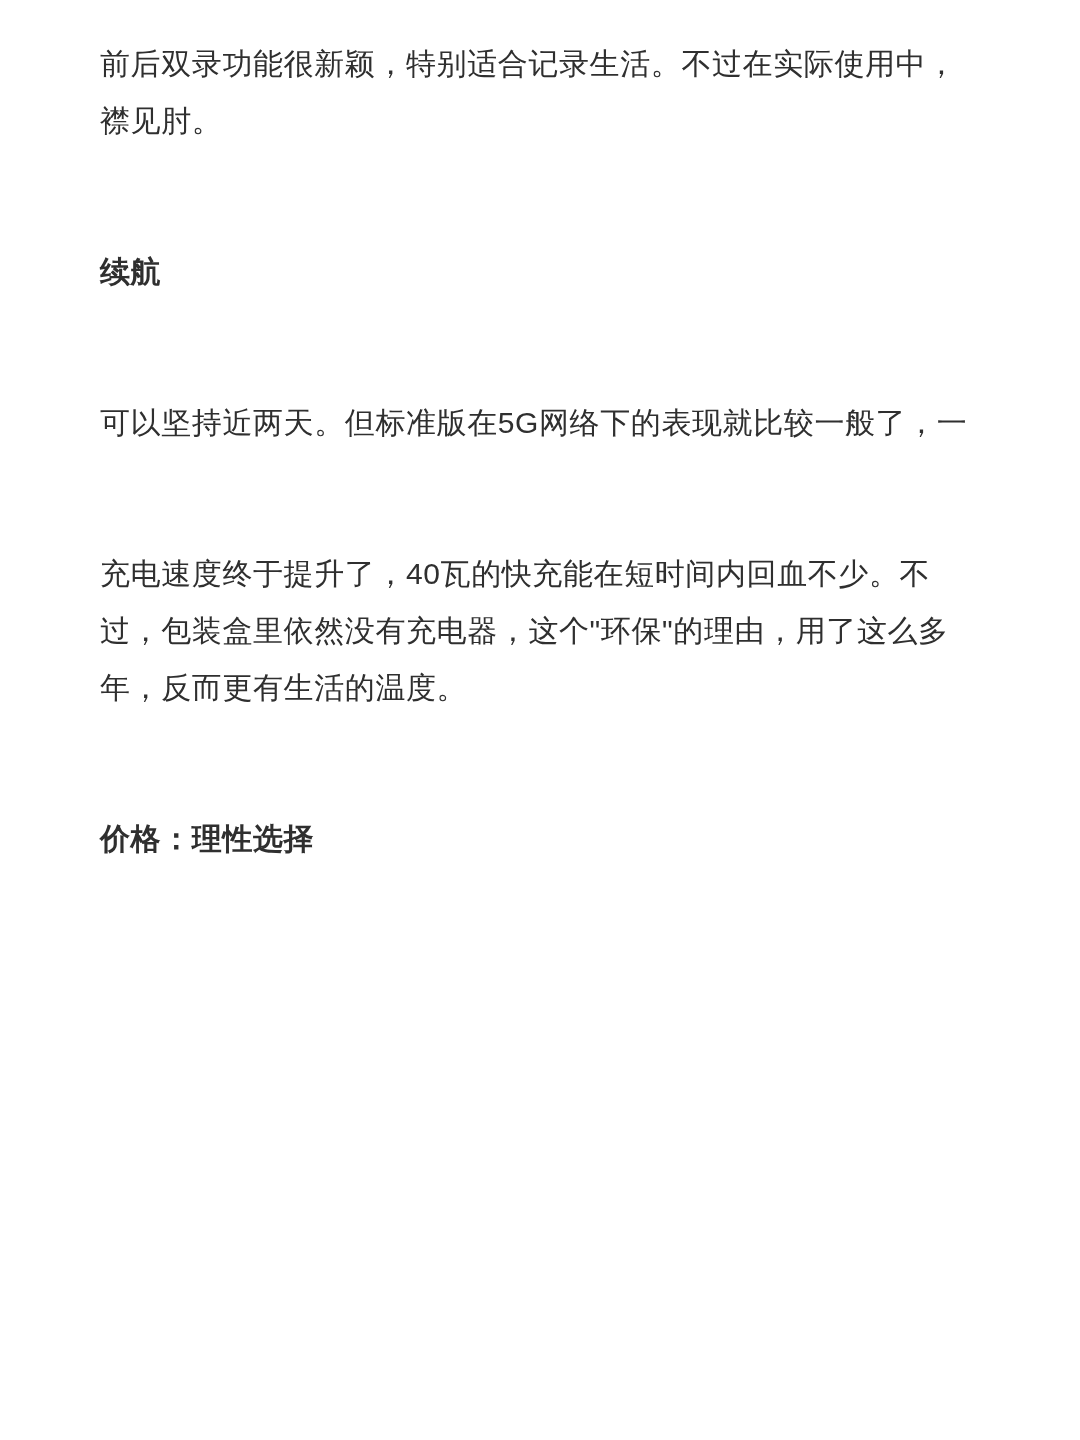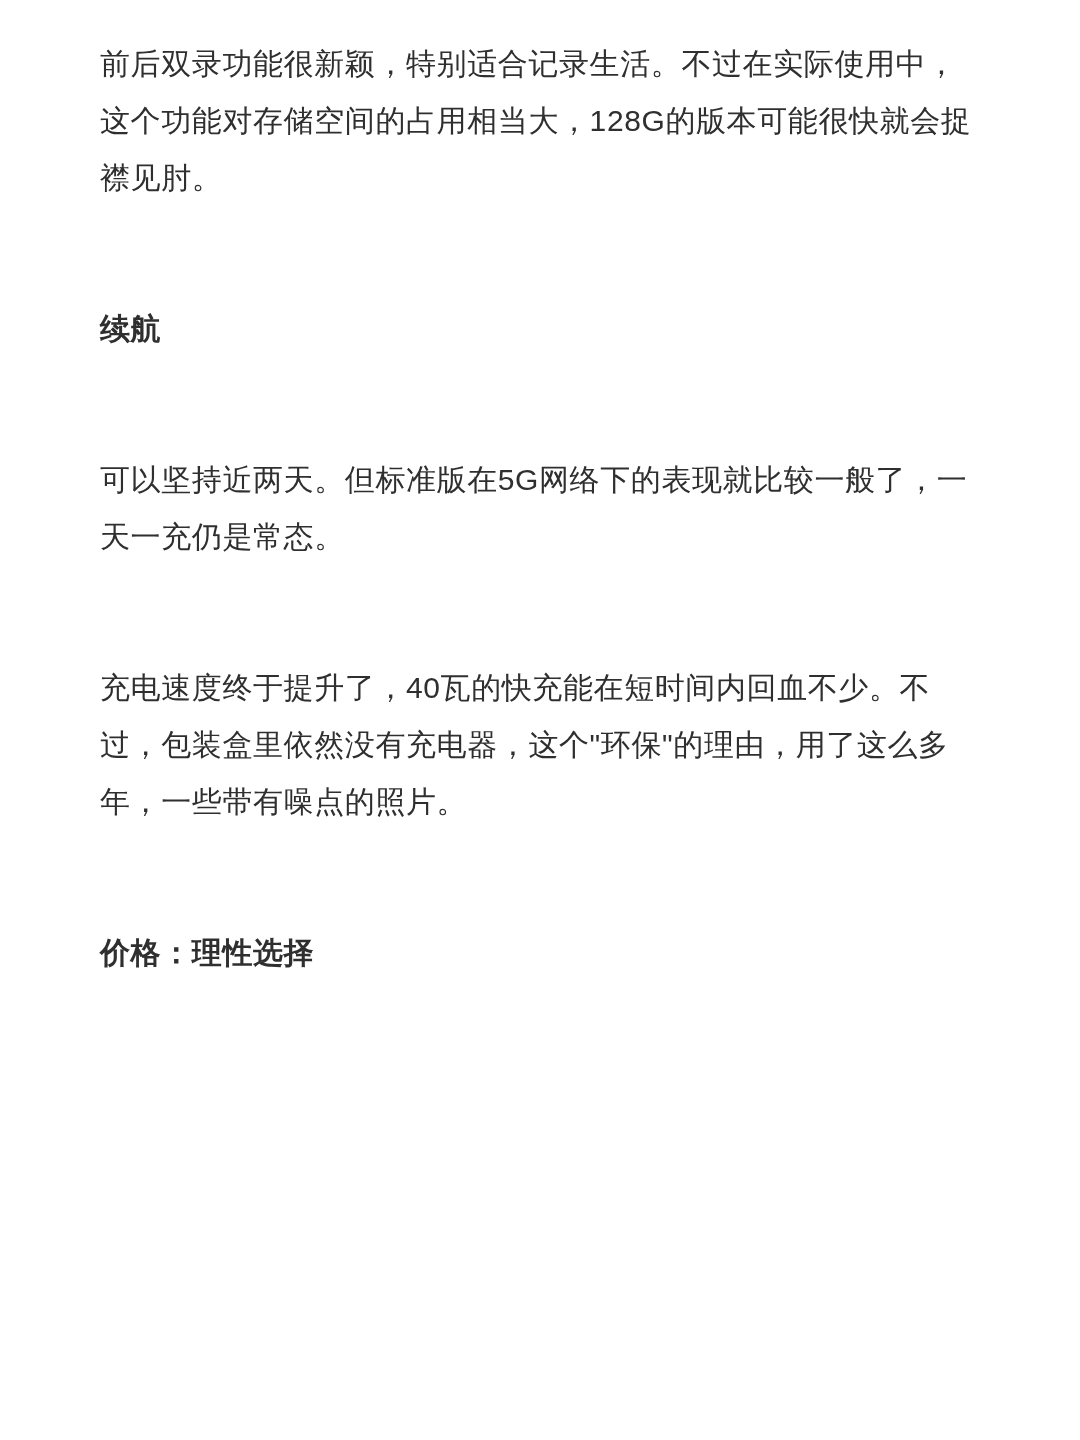--- a/index.html
+++ b/index.html
@@ -35,38 +35,36 @@
     font-weight: 700; 
   }
 </style>
 </head>
 <body>
 
 <div class="article">
 
   <div class="block paragraph">
     <div class="line">前后双录功能很新颖，特别适合记录生活。不过在实际使用中，</div>
-    <div class="line">这个功能对存储空间的占用相当大，128G的版本可能很快就会捉</div>
     <div class="line">襟见肘。</div>
   </div>
 
 
   <div class="block heading">
     <div class="line">续航</div>
   </div>
 
   <div class="block paragraph">
     <div class="line">可以坚持近两天。但标准版在5G网络下的表现就比较一般了，一</div>
-    <div class="line">天一充仍是常态。</div>
   </div>
 
   <div class="block paragraph">
     <div class="line">充电速度终于提升了，40瓦的快充能在短时间内回血不少。不</div>
     <div class="line">过，包装盒里依然没有充电器，这个"环保"的理由，用了这么多</div>
-    <div class="line">年，一些带有噪点的照片。</div>
+    <div class="line">年，反而更有生活的温度。</div>
   </div>
 
   <div class="block heading">
     <div class="line">价格：理性选择</div>
   </div>
 
 
 </div>
 
 </body></html>

